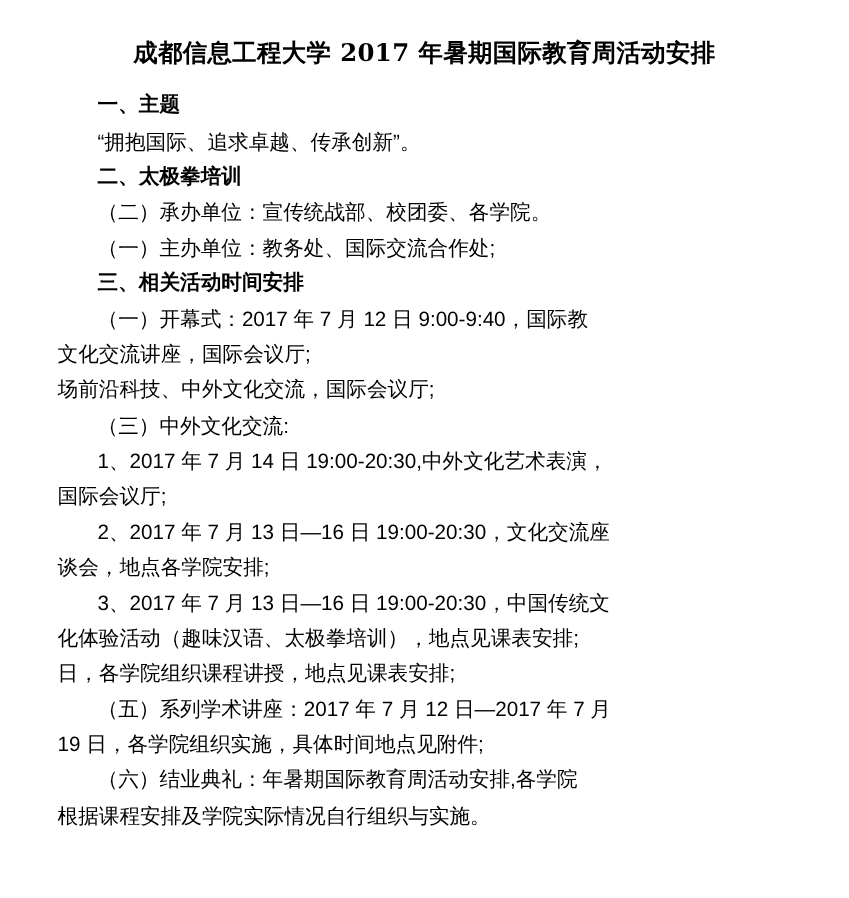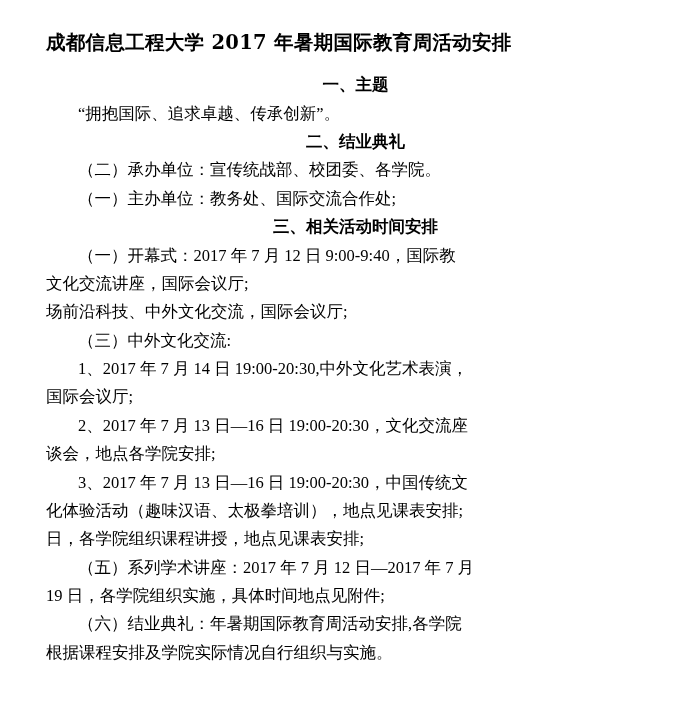--- a/index.html
+++ b/index.html
@@ -15,43 +15,43 @@
     color: #000000;
   }
   .page {
     width: 679px;
     height: 718px;
     box-sizing: border-box;
     padding: 28px 46px 10px 46px;
     position: relative;
   }
   .doc-title {
+    text-align: center;
     font-size: 19.5px;
     font-weight: bold;
     letter-spacing: 0.3px;
     line-height: 1.5;
     margin: 0 0 14px 0;
     font-family: "DejaVu Serif", serif;
   }
   .section-head {
     font-size: 16.5px;
     font-weight: bold;
     line-height: 1.72;
     margin: 0;
     text-indent: 32px;
-    font-family: Liberation Serif, serif;
-    text-align: center;
+    font-family: Liberation Mono, monospace;
   }
   .para {
     font-size: 16.5px;
     line-height: 1.72;
     margin: 0;
     text-indent: 32px;
     text-align: justify;
-    font-family: Liberation Serif, serif;
+    font-family: Liberation Sans, sans-serif;
   }
   .para.no-indent {
     text-indent: 0;
   }
   .block {
     margin: 0;
   }
 </style>
 </head>
 <body>
@@ -59,21 +59,21 @@
 <div class="page">
 
   <h1 class="doc-title">成都信息工程大学 2017 年暑期国际教育周活动安排</h1>
 
   <div class="block">
 
     <p class="section-head">一、主题</p>
 
     <p class="para">“拥抱国际、追求卓越、传承创新”。</p>
 
-    <p class="section-head">二、结业典礼</p>
+    <p class="section-head">二、太极拳培训</p>
 
     <p class="para">（二）承办单位：宣传统战部、校团委、各学院。</p>
 
     <p class="para">（一）主办单位：教务处、国际交流合作处;</p>
 
     <p class="section-head">三、相关活动时间安排</p>
 
     <p class="para">（一）开幕式：2017 年 7 月 12 日 9:00-9:40，国际教</p>
     <p class="para no-indent">文化交流讲座，国际会议厅;</p>
 

